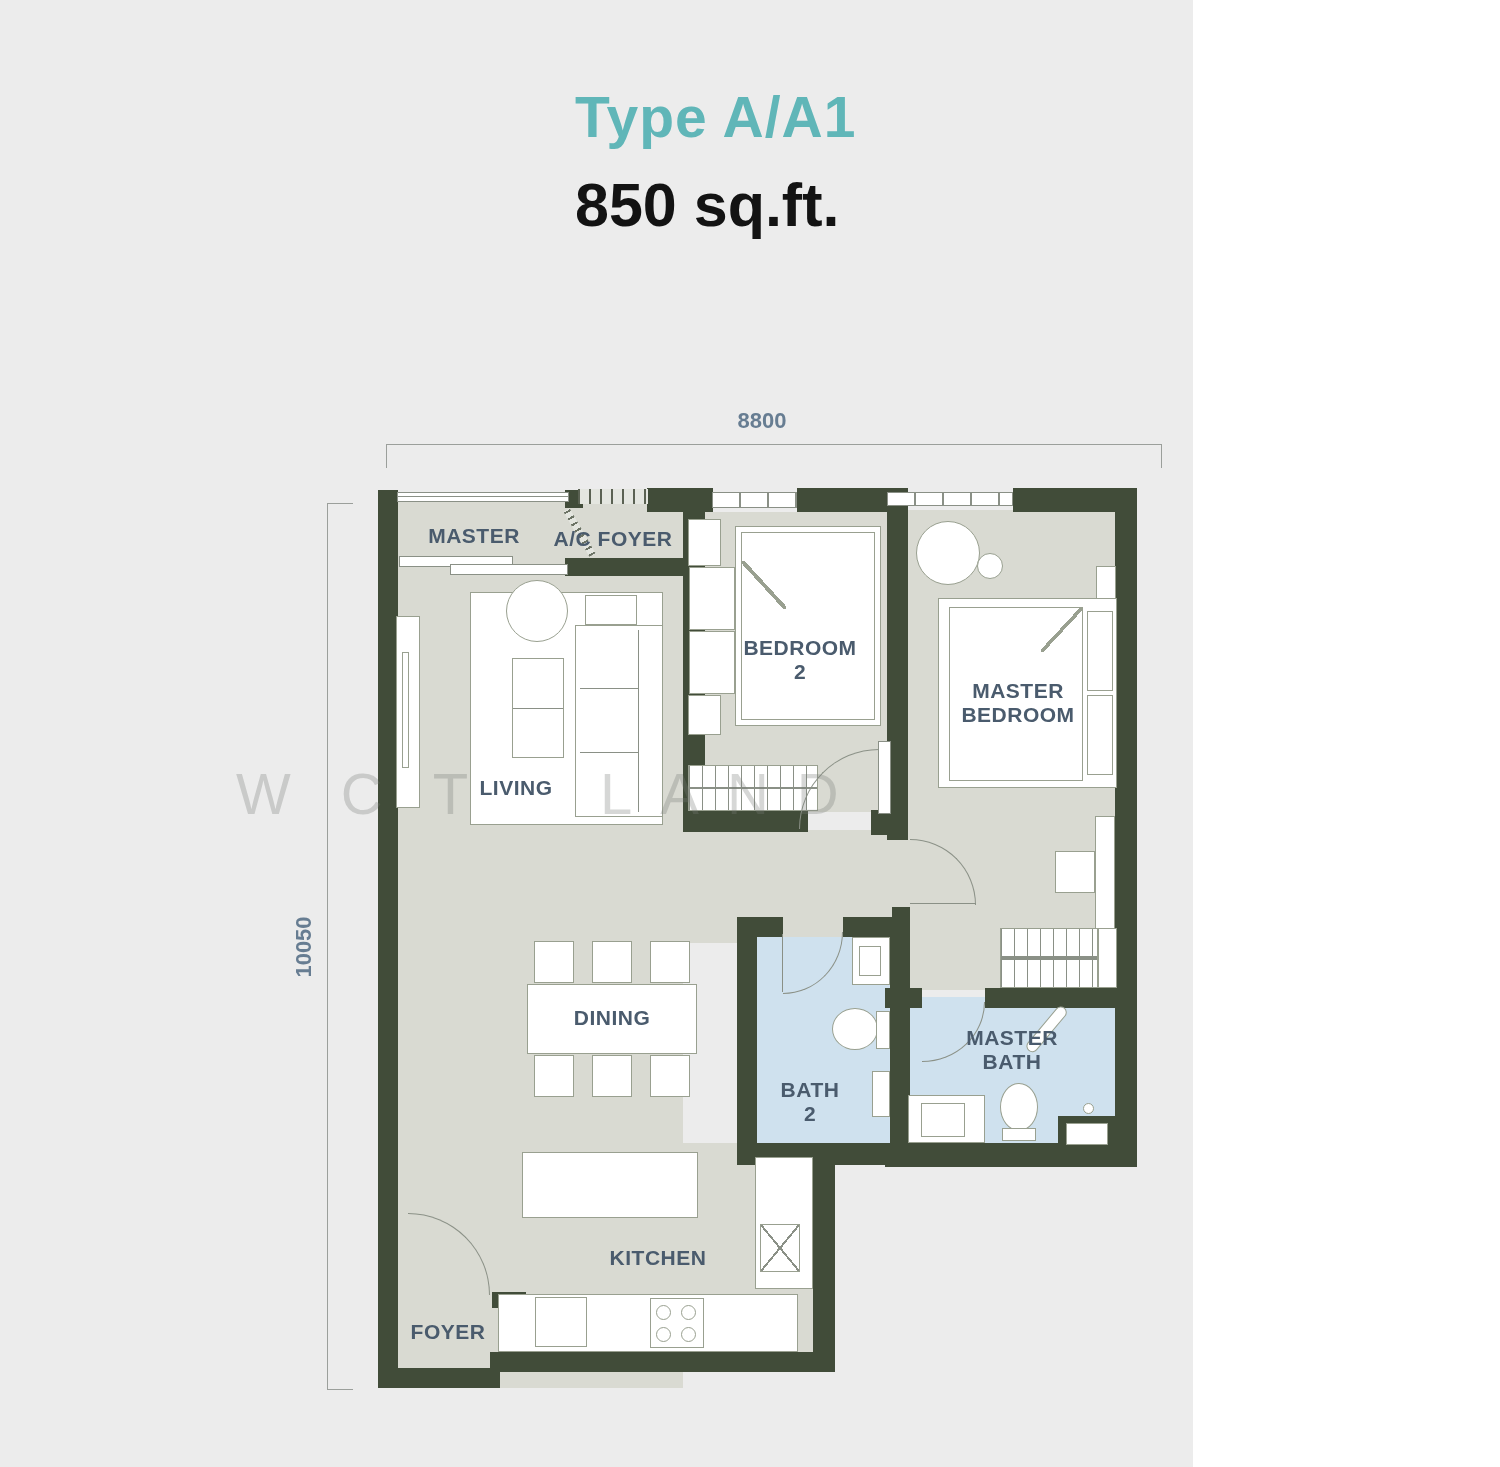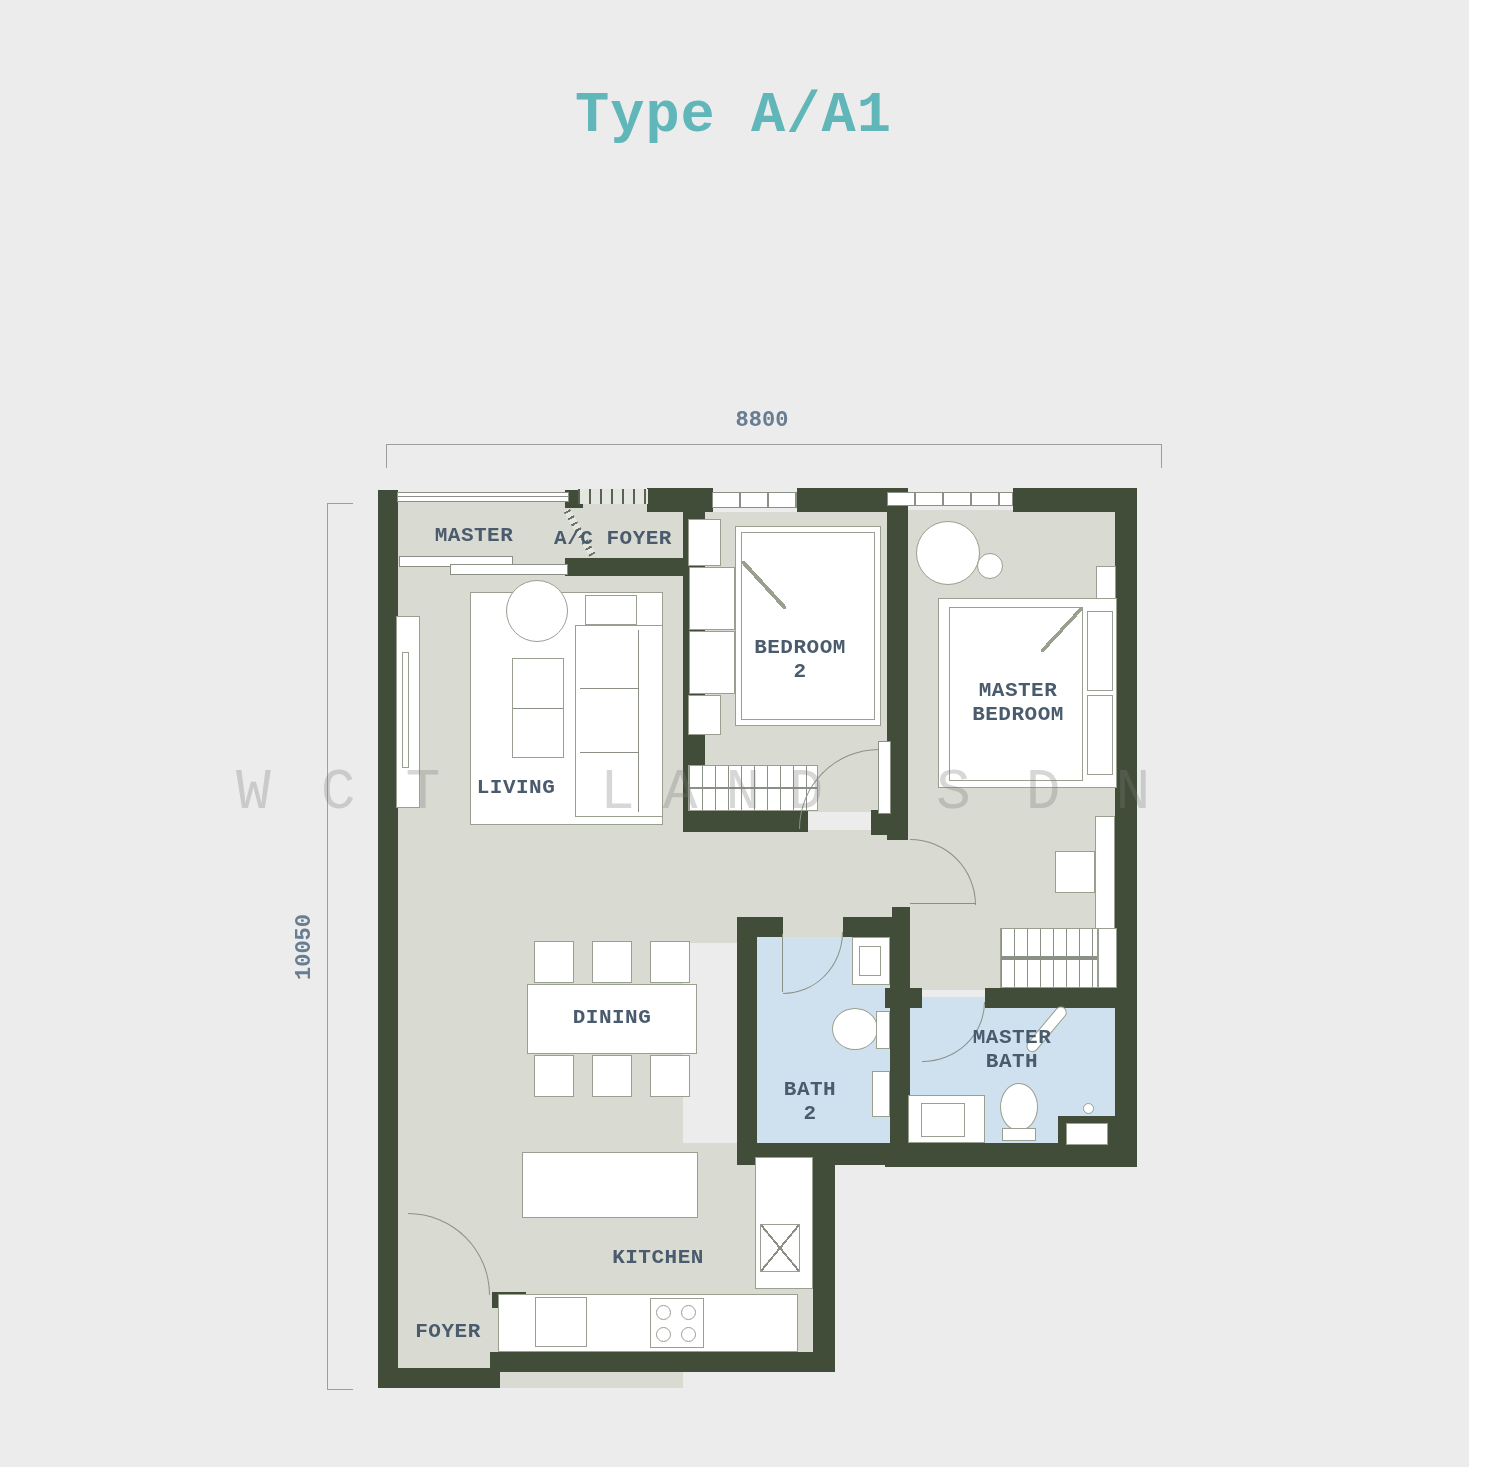--- a/index.html
+++ b/index.html
@@ -1,17 +1,17 @@
 <!DOCTYPE html>
 <html><head>
 <meta charset="utf-8">
 <style>
   html,body{margin:0;padding:0}
-  #page{position:relative;width:1469px;height:1467px;background:#ececec;overflow:hidden;
-        font-family:Liberation Mono, monospace}
+  #page{position:relative;width:1193px;height:1467px;background:#ececec;overflow:hidden;
+        font-family:Liberation Sans, sans-serif}
   .abs{position:absolute}
   .wall{position:absolute;background:#414c39}
   .floor{position:absolute;background:#d9dad2}
   .bathfloor{position:absolute;background:#cfe1ee}
   .fur{position:absolute;background:#fff;border:1px solid #99a090;box-sizing:border-box}
   .in{position:absolute;background:#fff;border:1px solid #99a090;box-sizing:border-box}
   .line{position:absolute;background:#8a9086}
   .win{position:absolute;background:#fff;border:1px solid #8a9086;box-sizing:border-box}
   .arc{position:absolute;border:0 solid #8b9187;box-sizing:border-box}
   .rlabel{position:absolute;transform:translate(-50%,-50%);color:#4a5b6d;
@@ -35,20 +35,21 @@
       linear-gradient(to bottom right,transparent calc(50% - 1px),#8a9086 calc(50% - 1px),#8a9086 calc(50% + 1px),transparent calc(50% + 1px))}
   .fold-ne{position:absolute;background:linear-gradient(to top right,#fff 47%,#99a090 47%,#99a090 53%,#fff 53%)}
   .fold-se{position:absolute;background:linear-gradient(to bottom right,#fff 47%,#99a090 47%,#99a090 53%,#fff 53%)}
 </style>
 </head>
 <body>
 
 <div id="page">
 
   <div class="title">Type A/A1</div>
+  <div class="area">850 sq.ft.</div>
 
   <div class="dimlabel" style="left:762px;top:408px;transform:translateX(-50%)">8800</div>
   <div class="dimline" style="left:386px;top:444px;width:776px;height:1px"></div>
   <div class="dimline" style="left:386px;top:444px;width:1px;height:24px"></div>
   <div class="dimline" style="left:1161px;top:444px;width:1px;height:24px"></div>
 
   <div class="dimlabel" style="left:304px;top:947px;transform:translate(-50%,-50%) rotate(-90deg)">10050</div>
   <div class="dimline" style="left:327px;top:503px;width:1px;height:887px"></div>
   <div class="dimline" style="left:327px;top:503px;width:26px;height:1px"></div>
   <div class="dimline" style="left:327px;top:1389px;width:26px;height:1px"></div>
@@ -197,15 +198,14 @@
   </div>
   <div class="rlabel" style="left:1012px;top:1050px">
     <span>MASTER</span>
     <span>BATH</span>
   </div>
   <div class="rlabel" style="left:658px;top:1258px">KITCHEN</div>
   <div class="rlabel" style="left:448px;top:1332px">FOYER</div>
 
   <div class="wm" style="left:236px;top:760px;letter-spacing:50px">WCT</div>
   <div class="wm" style="left:600px;top:760px;letter-spacing:28px">LAND</div>
-  <div class="wm" style="left:936px;top:760px;letter-spacing:55px">SDN</div>
 
 </div>
 
 </body></html>

